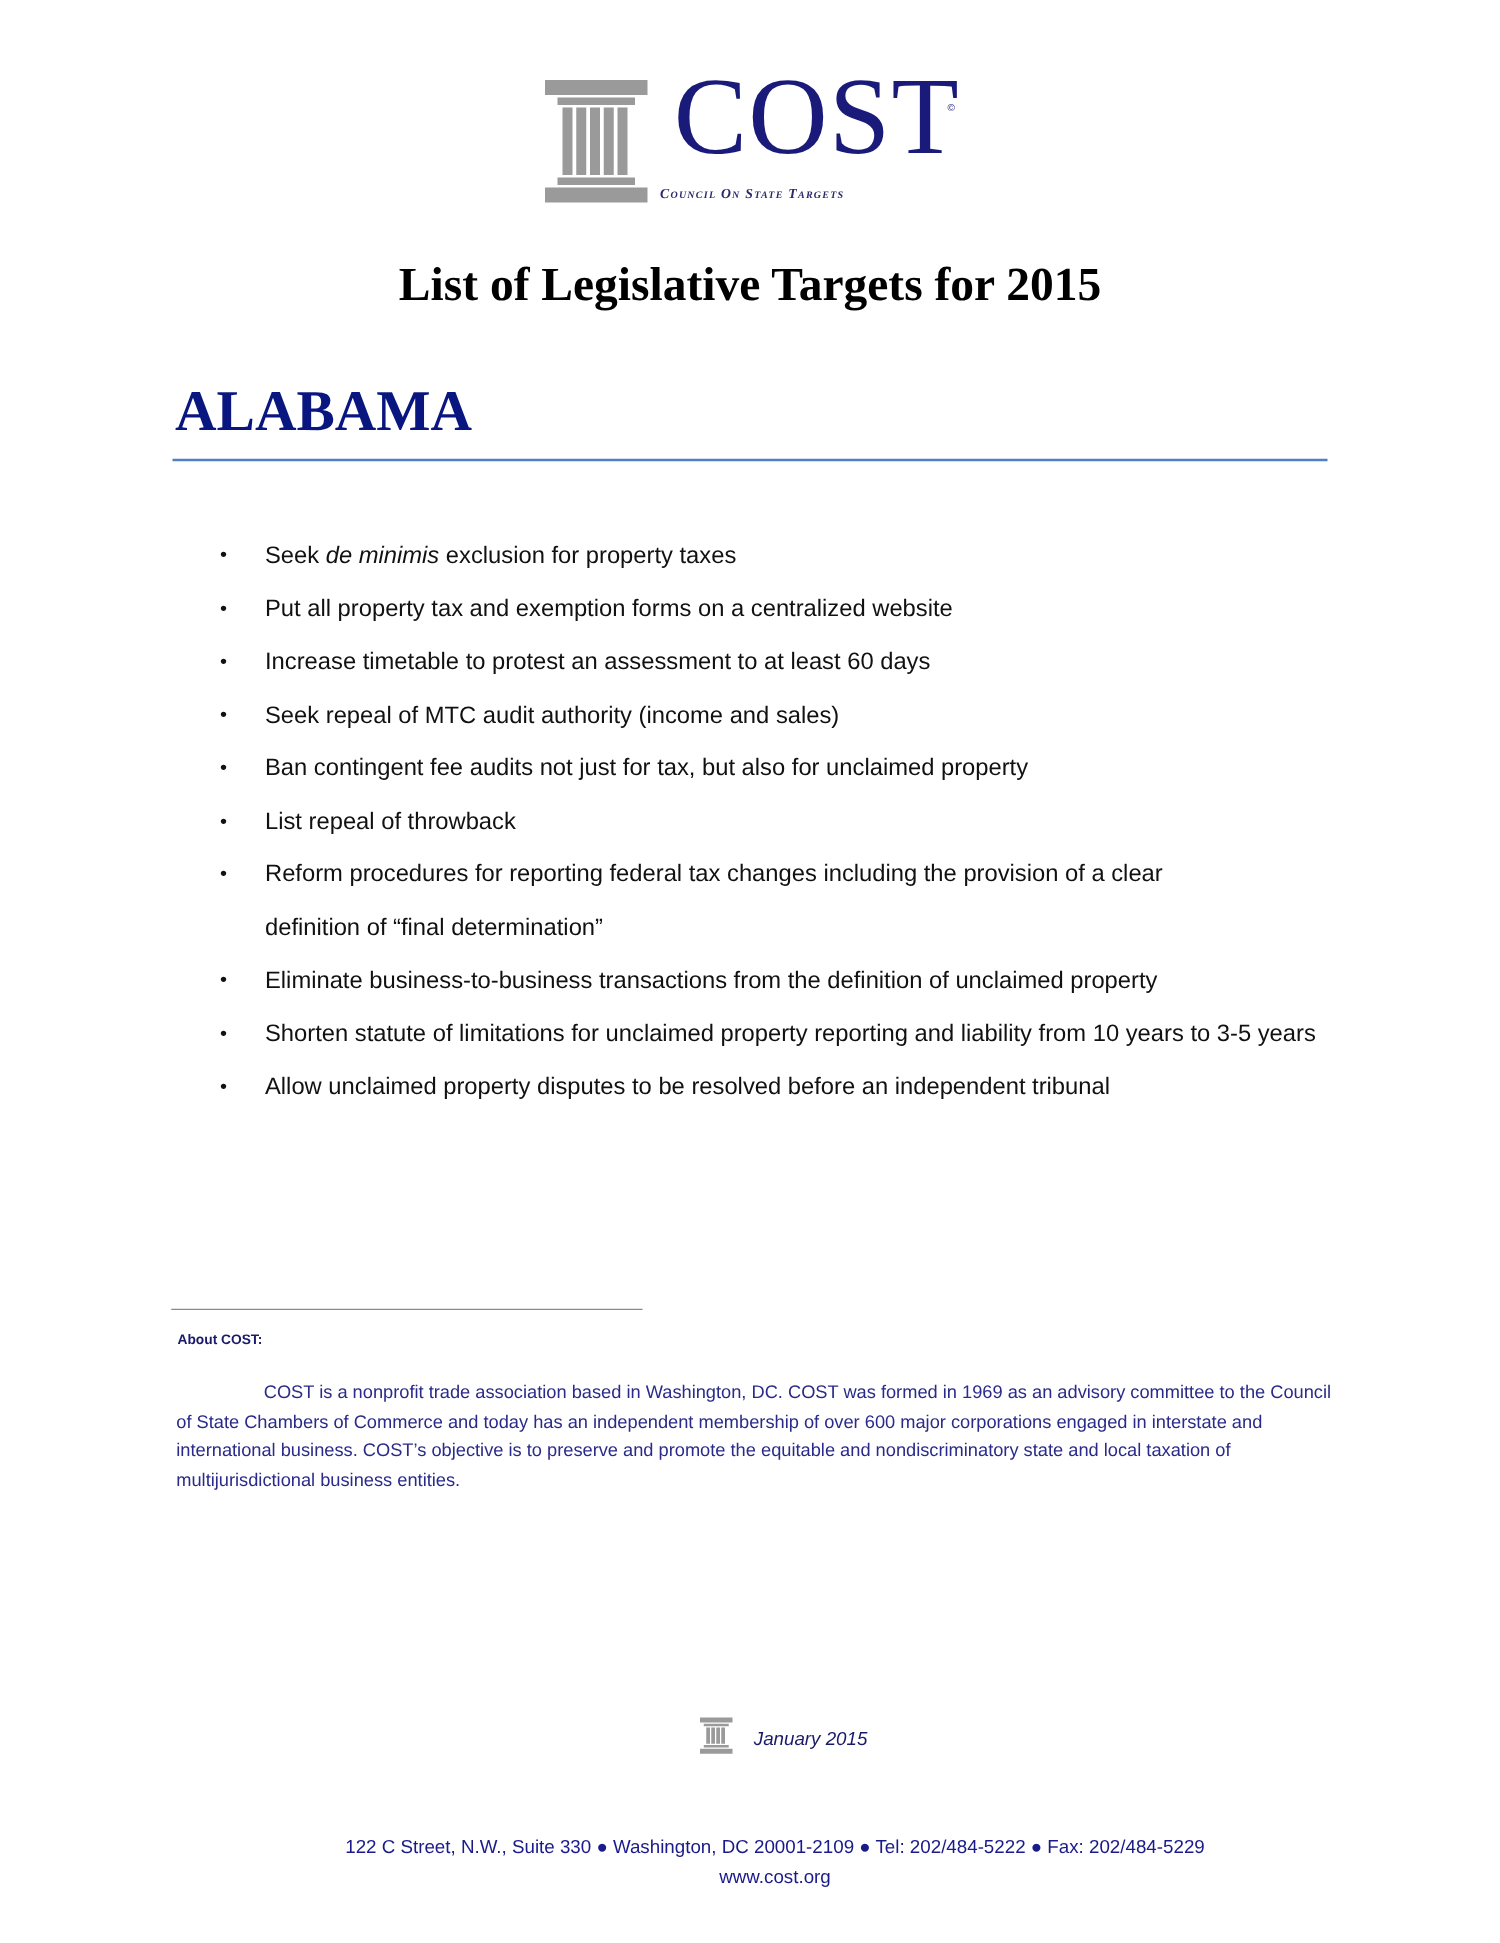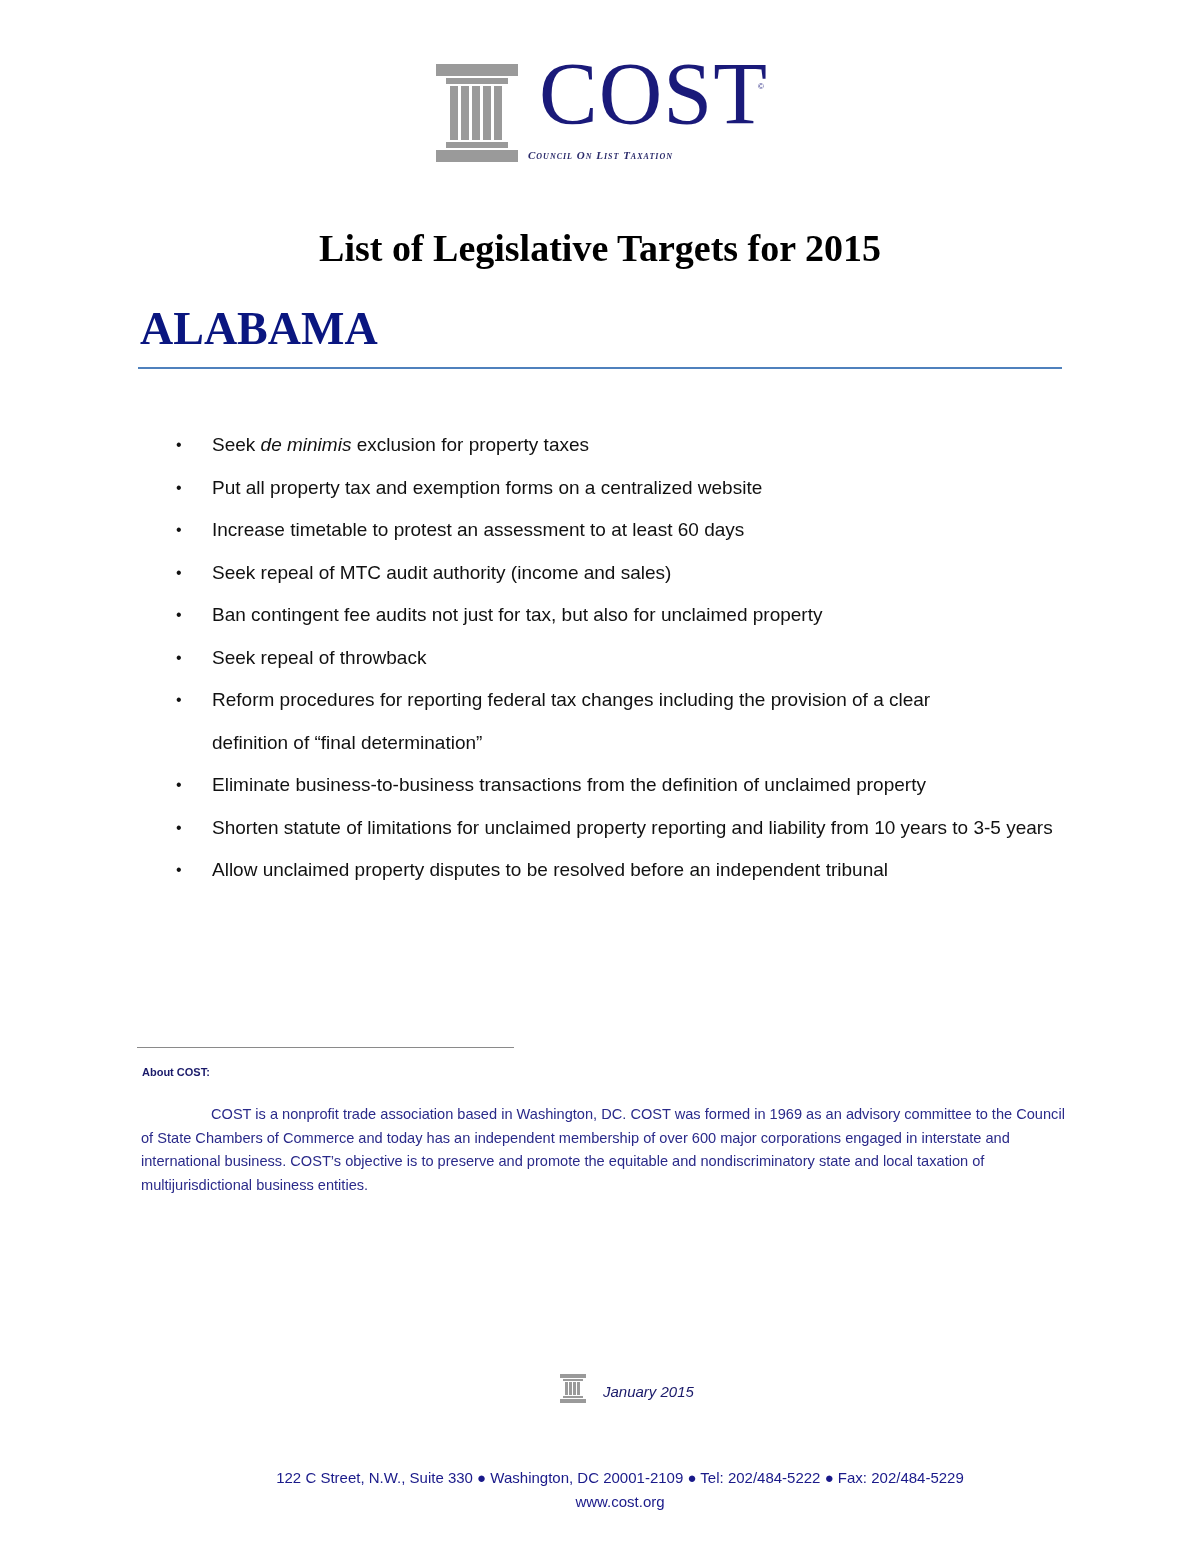--- a/index.html
+++ b/index.html
@@ -10,21 +10,21 @@
     .pillar { position: absolute; left: 0; top: 0; width: 82px; height: 100px; }
     .pillar .cap { position: absolute; left: 0; top: 2px; width: 82px; height: 12px; background: #9a9a9a; }
     .pillar .cap2 { position: absolute; left: 10px; top: 16px; width: 62px; height: 6px; background: #9a9a9a; }
     .pillar .col { position: absolute; top: 24px; width: 8px; height: 54px; background: #9a9a9a; }
     .pillar .base2 { position: absolute; left: 10px; top: 80px; width: 62px; height: 6px; background: #9a9a9a; }
     .pillar .base { position: absolute; left: 0; top: 88px; width: 82px; height: 12px; background: #9a9a9a; }
     .logo-word { position: absolute; left: 103px; top: -12px; font-family: "Liberation Serif", serif; font-size: 88px; color: #1a1a7a; letter-spacing: 1px; line-height: 1; }
     .logo-copy { position: absolute; left: 322px; top: 20px; font-size: 8px; color: #1a1a7a; }
     .logo-sub { position: absolute; left: 92px; top: 87px; font-family: "Liberation Serif", serif; font-style: italic; font-weight: bold; font-size: 11px; color: #2a2a6a; font-variant: small-caps; letter-spacing: 1px; white-space: nowrap; }
 
-    .doc-title { position: absolute; left: 0; top: 206px; width: 1200px; text-align: center; font-family: "Liberation Serif", serif; font-weight: bold; font-size: 38px; color: #000000; margin-top: 20px; }
+    .doc-title { position: absolute; left: 0; top: 206px; width: 1200px; text-align: center; font-family: "Liberation Serif", serif; font-weight: bold; font-size: 38px; color: #000000; }
     .state { position: absolute; left: 140px; top: 302px; font-family: "Liberation Serif", serif; font-weight: bold; font-size: 46px; color: #0a1680; }
     .state-rule { position: absolute; left: 138px; top: 367px; width: 924px; height: 2px; background: #4f81bd; }
 
     .targets { position: absolute; left: 176px; top: 424px; width: 900px; margin: 0; padding: 0; list-style: none; }
     .targets li { position: relative; padding-left: 36px; font-size: 19px; line-height: 42.5px; color: #111111; }
     .targets li .bullet { position: absolute; left: 0; top: 0; font-size: 16px; }
     .targets li em { font-style: italic; }
 
     .about-rule { position: absolute; left: 137px; top: 1047px; width: 377px; height: 1px; background: #8a8a8a; }
     .about-title { position: absolute; left: 142px; top: 1066px; font-size: 11px; font-weight: bold; color: #1a1a6a; }
@@ -48,34 +48,34 @@
     <div class="col" style="left:14px"></div>
     <div class="col" style="left:25px"></div>
     <div class="col" style="left:36px"></div>
     <div class="col" style="left:47px"></div>
     <div class="col" style="left:58px"></div>
     <div class="base2"></div>
     <div class="base"></div>
   </div>
   <div class="logo-word">COST</div>
   <div class="logo-copy">©</div>
-  <div class="logo-sub">Council On List Taxation</div>
+  <div class="logo-sub">Council On State Targets</div>
 </div>
 
 <div class="doc-title">List of Legislative Targets for 2015</div>
 <div class="state">ALABAMA</div>
 <div class="state-rule"></div>
 
 <ul class="targets">
   <li><span class="bullet">•</span><span>Seek </span><em>de minimis</em><span> exclusion for property taxes</span></li>
   <li><span class="bullet">•</span><span>Put all property tax and exemption forms on a centralized website</span></li>
   <li><span class="bullet">•</span><span>Increase timetable to protest an assessment to at least 60 days</span></li>
   <li><span class="bullet">•</span><span>Seek repeal of MTC audit authority (income and sales)</span></li>
   <li><span class="bullet">•</span><span>Ban contingent fee audits not just for tax, but also for unclaimed property</span></li>
-  <li><span class="bullet">•</span><span>Seek repeal of throwback</span></li>
+  <li><span class="bullet">•</span><span>List repeal of throwback</span></li>
   <li style="padding-right:80px"><span class="bullet">•</span><span>Reform procedures for reporting federal tax changes including the provision of a clear definition of “final determination”</span></li>
   <li><span class="bullet">•</span><span>Eliminate business-to-business transactions from the definition of unclaimed property</span></li>
   <li><span class="bullet">•</span><span>Shorten statute of limitations for unclaimed property reporting and liability from 10 years to 3-5 years</span></li>
   <li><span class="bullet">•</span><span>Allow unclaimed property disputes to be resolved before an independent tribunal</span></li>
 </ul>
 
 <div class="about-rule"></div>
 <div class="about-title">About COST:</div>
 <div class="about-text">COST is a nonprofit trade association based in Washington, DC. COST was formed in 1969 as an advisory committee to the Council of State Chambers of Commerce and today has an independent membership of over 600 major corporations engaged in interstate and international business. COST’s objective is to preserve and promote the equitable and nondiscriminatory state and local taxation of multijurisdictional business entities.</div>
 

